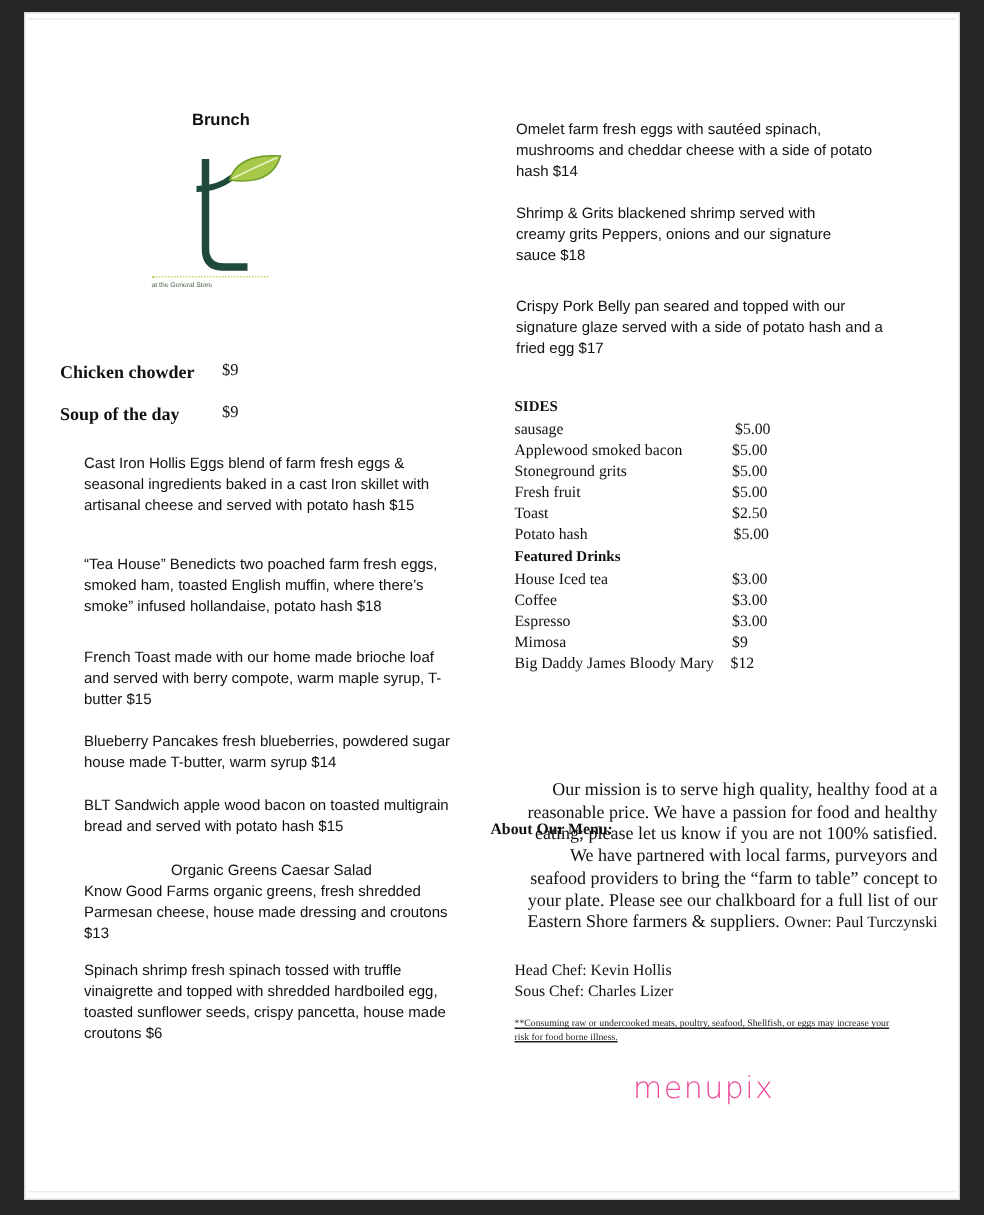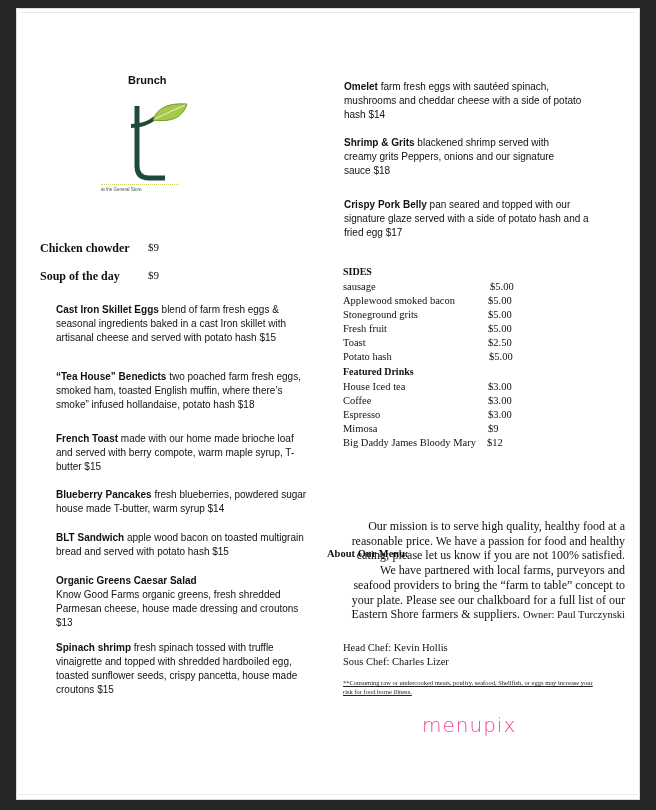--- a/index.html
+++ b/index.html
@@ -97,21 +97,21 @@
     font-size: 11px;
   }
 
   .item {
     position: absolute;
     font-family: "Liberation Sans", sans-serif;
     font-size: 10px;
     line-height: 14px;
     color: #111;
   }
-  .item .name { font-weight: bold; }
+  .item .name { font-weight: normal; text-align: center; }
 
   .section-head {
     position: absolute;
     font-family: "Liberation Serif", serif;
     font-weight: bold;
     font-size: 10px;
     color: #111;
   }
   .list-row {
     position: absolute;
@@ -203,40 +203,40 @@
   <div class="soup-row" style="top:241px;">
     <span>Chicken chowder</span>
     <span class="price">$9</span>
   </div>
   <div class="soup-row" style="top:269px;">
     <span>Soup of the day</span>
     <span class="price">$9</span>
   </div>
 
   <div class="item" style="left:56px; top:303px; width:248px;">
-    <span class="name">Cast Iron Skillet Eggs</span><span> blend of farm fresh eggs &amp; seasonal ingredients baked in a cast Iron skillet with artisanal cheese and served with potato hash  $15</span>
+    <span class="name">Cast Iron Hollis Eggs</span><span> blend of farm fresh eggs &amp; seasonal ingredients baked in a cast Iron skillet with artisanal cheese and served with potato hash  $15</span>
   </div>
   <div class="item" style="left:56px; top:370px; width:248px;">
     <span class="name">“Tea House” Benedicts</span><span> two poached farm fresh eggs, smoked ham, toasted English muffin, where there’s smoke” infused hollandaise, potato hash  $18</span>
   </div>
   <div class="item" style="left:56px; top:432px; width:240px;">
     <span class="name">French Toast</span><span> made with our home made brioche loaf and served with berry compote, warm maple syrup, T-butter  $15</span>
   </div>
   <div class="item" style="left:56px; top:488px; width:252px;">
     <span class="name">Blueberry Pancakes</span><span> fresh blueberries, powdered sugar house made T-butter, warm syrup  $14</span>
   </div>
   <div class="item" style="left:56px; top:531px; width:252px;">
     <span class="name">BLT Sandwich</span><span> apple wood bacon on toasted multigrain bread and served with potato hash $15</span>
   </div>
   <div class="item" style="left:56px; top:574px; width:250px;">
     <div class="name">Organic Greens Caesar Salad</div>
     <div>Know Good Farms organic greens, fresh shredded Parmesan cheese, house made dressing and croutons $13</div>
   </div>
   <div class="item" style="left:56px; top:641px; width:250px;">
-    <span class="name">Spinach shrimp</span><span> fresh spinach tossed with truffle vinaigrette and topped with shredded hardboiled egg, toasted sunflower seeds, crispy pancetta, house made croutons   $15</span>
+    <span class="name">Spinach shrimp</span><span> fresh spinach tossed with truffle vinaigrette and topped with shredded hardboiled egg, toasted sunflower seeds, crispy pancetta, house made croutons   $6</span>
   </div>
 
   <div class="item" style="left:344px; top:80px; width:248px;">
     <span class="name">Omelet</span><span> farm fresh eggs with sautéed spinach, mushrooms and cheddar cheese with a side of potato hash $14</span>
   </div>
   <div class="item" style="left:344px; top:136px; width:234px;">
     <span class="name">Shrimp &amp; Grits</span><span> blackened shrimp served with creamy grits Peppers, onions and our signature sauce $18</span>
   </div>
   <div class="item" style="left:344px; top:198px; width:250px;">
     <span class="name">Crispy Pork Belly</span><span> pan seared and topped with our signature glaze served with a side of potato hash and a fried egg $17</span>

